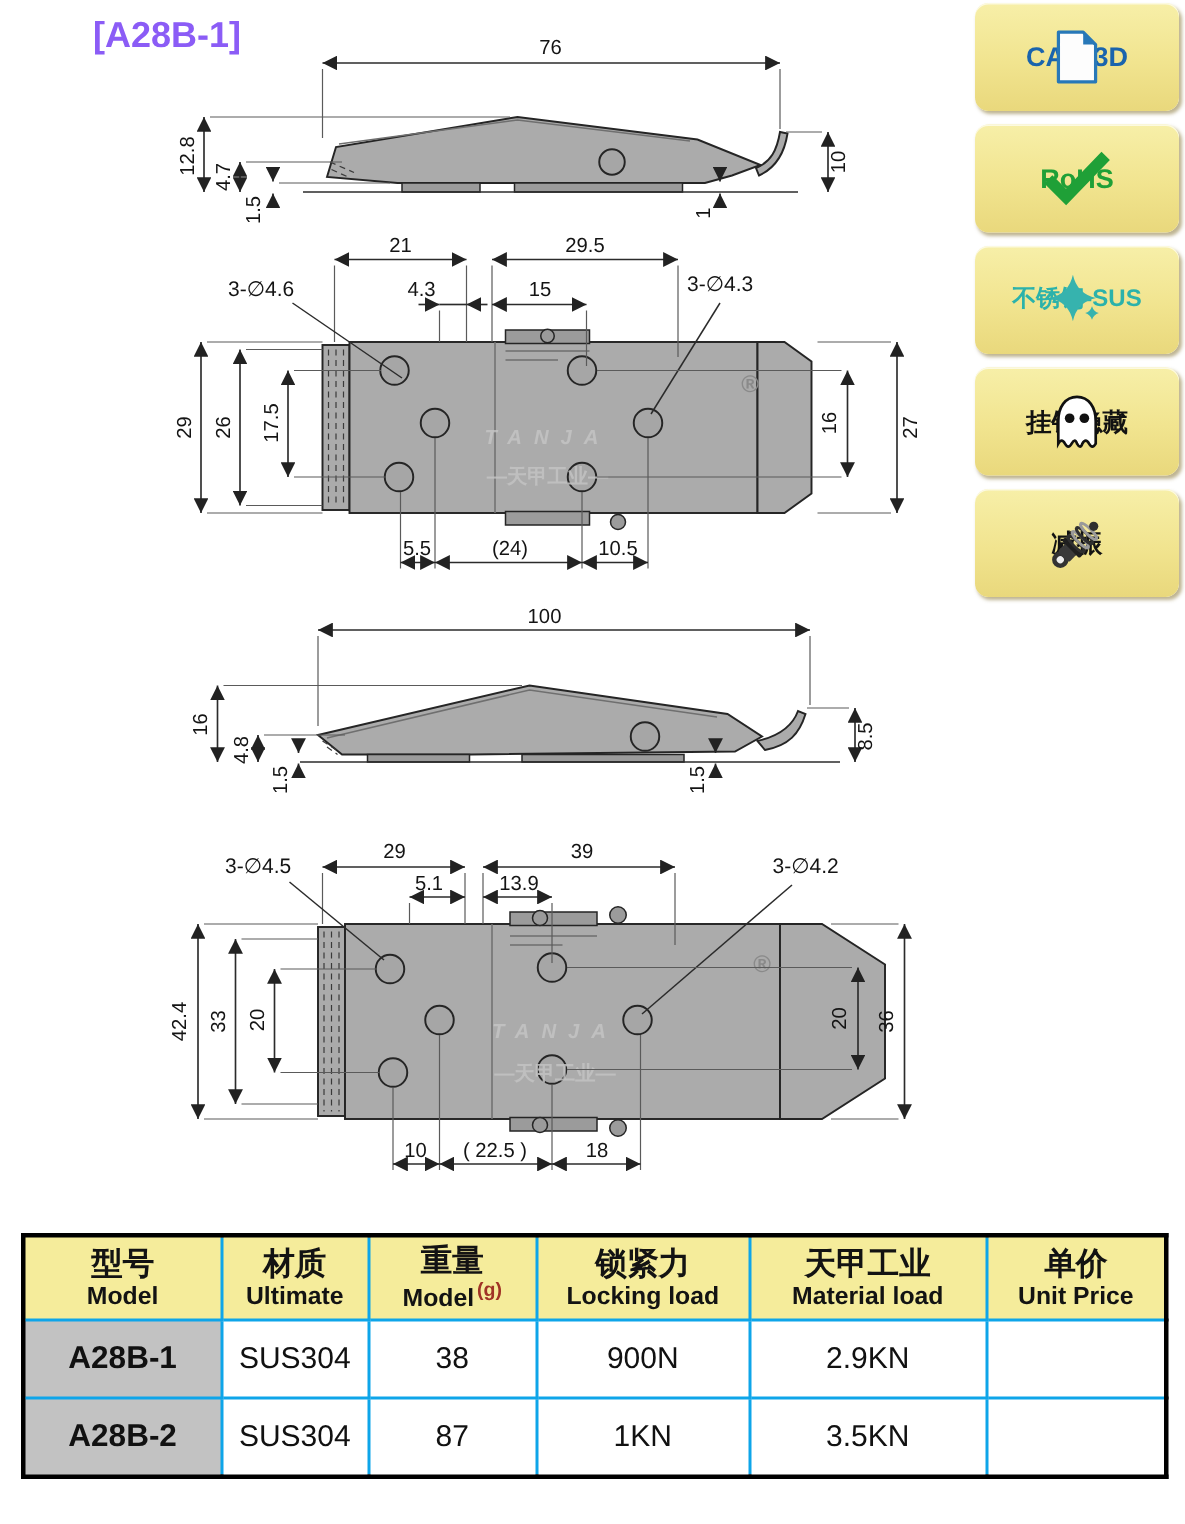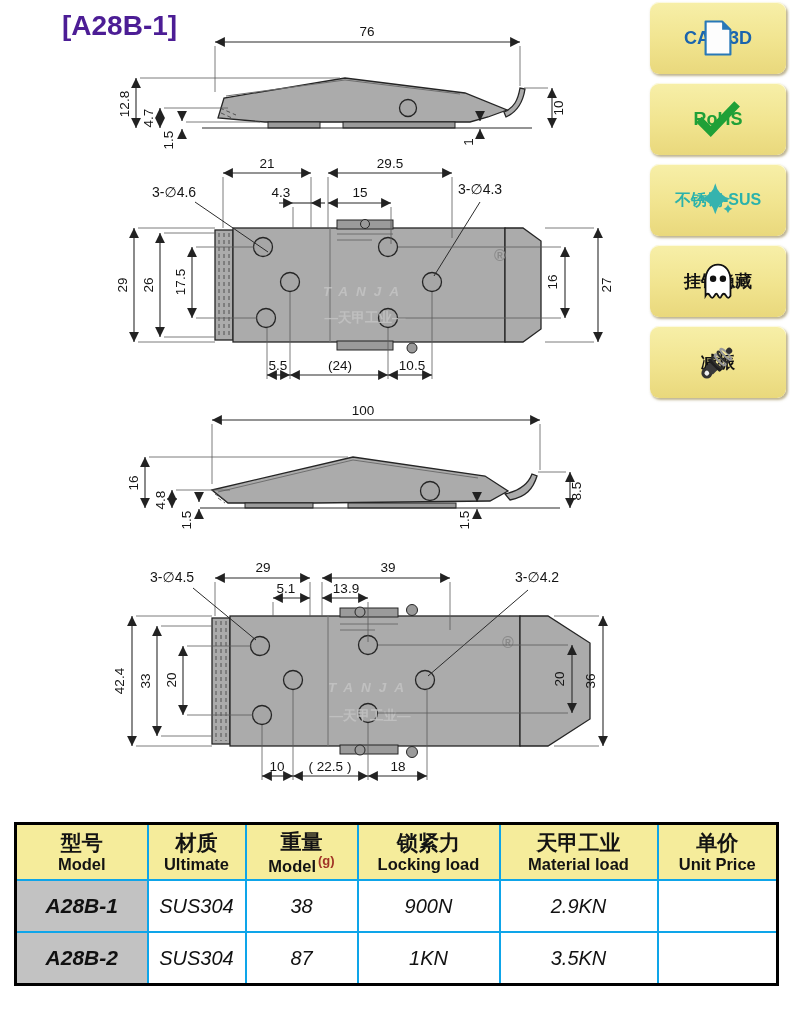--- a/index.html
+++ b/index.html
@@ -1,18 +1,18 @@
 <!DOCTYPE html>
 <html><head>
 <meta charset="utf-8">
 <style>
   html,body{margin:0;padding:0;background:#fff;}
   #page{position:relative;width:790px;height:1016px;background:#fff;overflow:hidden;
         font-family:"Liberation Sans","DejaVu Sans",sans-serif;}
-  .section-title{position:absolute;font-size:28px;font-weight:bold;color:#4c1d95;letter-spacing:0px;}
+  .section-title{position:absolute;font-size:24px;font-weight:bold;color:#8b5cf6;letter-spacing:0px;}
   svg{position:absolute;overflow:visible;}
   svg text{font-family:"Liberation Sans","DejaVu Sans",sans-serif;font-size:13.5px;fill:#141414;}
   .dl{stroke:#2b2b2b;stroke-width:1.1;fill:none;}
   .xl{stroke:#5a5a5a;stroke-width:0.8;fill:none;}
   .ldr{stroke:#2b2b2b;stroke-width:1;fill:none;}
   .dt{text-anchor:middle;}
   .hl{text-anchor:start;font-size:14px;}
   .steel{fill:#ababab;stroke:#252525;stroke-width:1.3;}
   .steel2{fill:#9b9b9b;stroke:#252525;stroke-width:1;}
   .inner{stroke:#6f6f6f;stroke-width:1;fill:none;}
@@ -37,21 +37,21 @@
   .badge .icon{display:block;}
 
   
   #spec-table{position:absolute;left:14px;top:822px;width:762px;border-collapse:collapse;
               border:3px solid #000;table-layout:fixed;text-align:center;}
   #spec-table th,#spec-table td{border:2px solid #0ea5e9;padding:0;}
   #spec-table th{background:#f5ec9b;height:54px;font-weight:bold;color:#131313;}
   th .cn{font-size:21px;line-height:1.15;}
   th .en{font-size:16.5px;line-height:1.1;font-weight:bold;}
   th .unit{color:#a03326;font-size:13px;vertical-align:super;margin-left:2px;}
-  #spec-table td{background:#fff;height:50px;font-size:20px;color:#111;font-style:italic;}
+  #spec-table td{background:#fff;height:50px;font-size:20px;color:#111;}
   #spec-table td.model-cell{background:#c2c2c2;font-weight:bold;font-size:21px;}
 </style>
 </head>
 <body>
 
 <div id="page">
 
   <div class="section-title" style="left:62px;top:10px;">[A28B-1]</div>
 
   <svg style="left:60px;top:20px;" width="560" height="140" viewBox="0 0 560 140">

